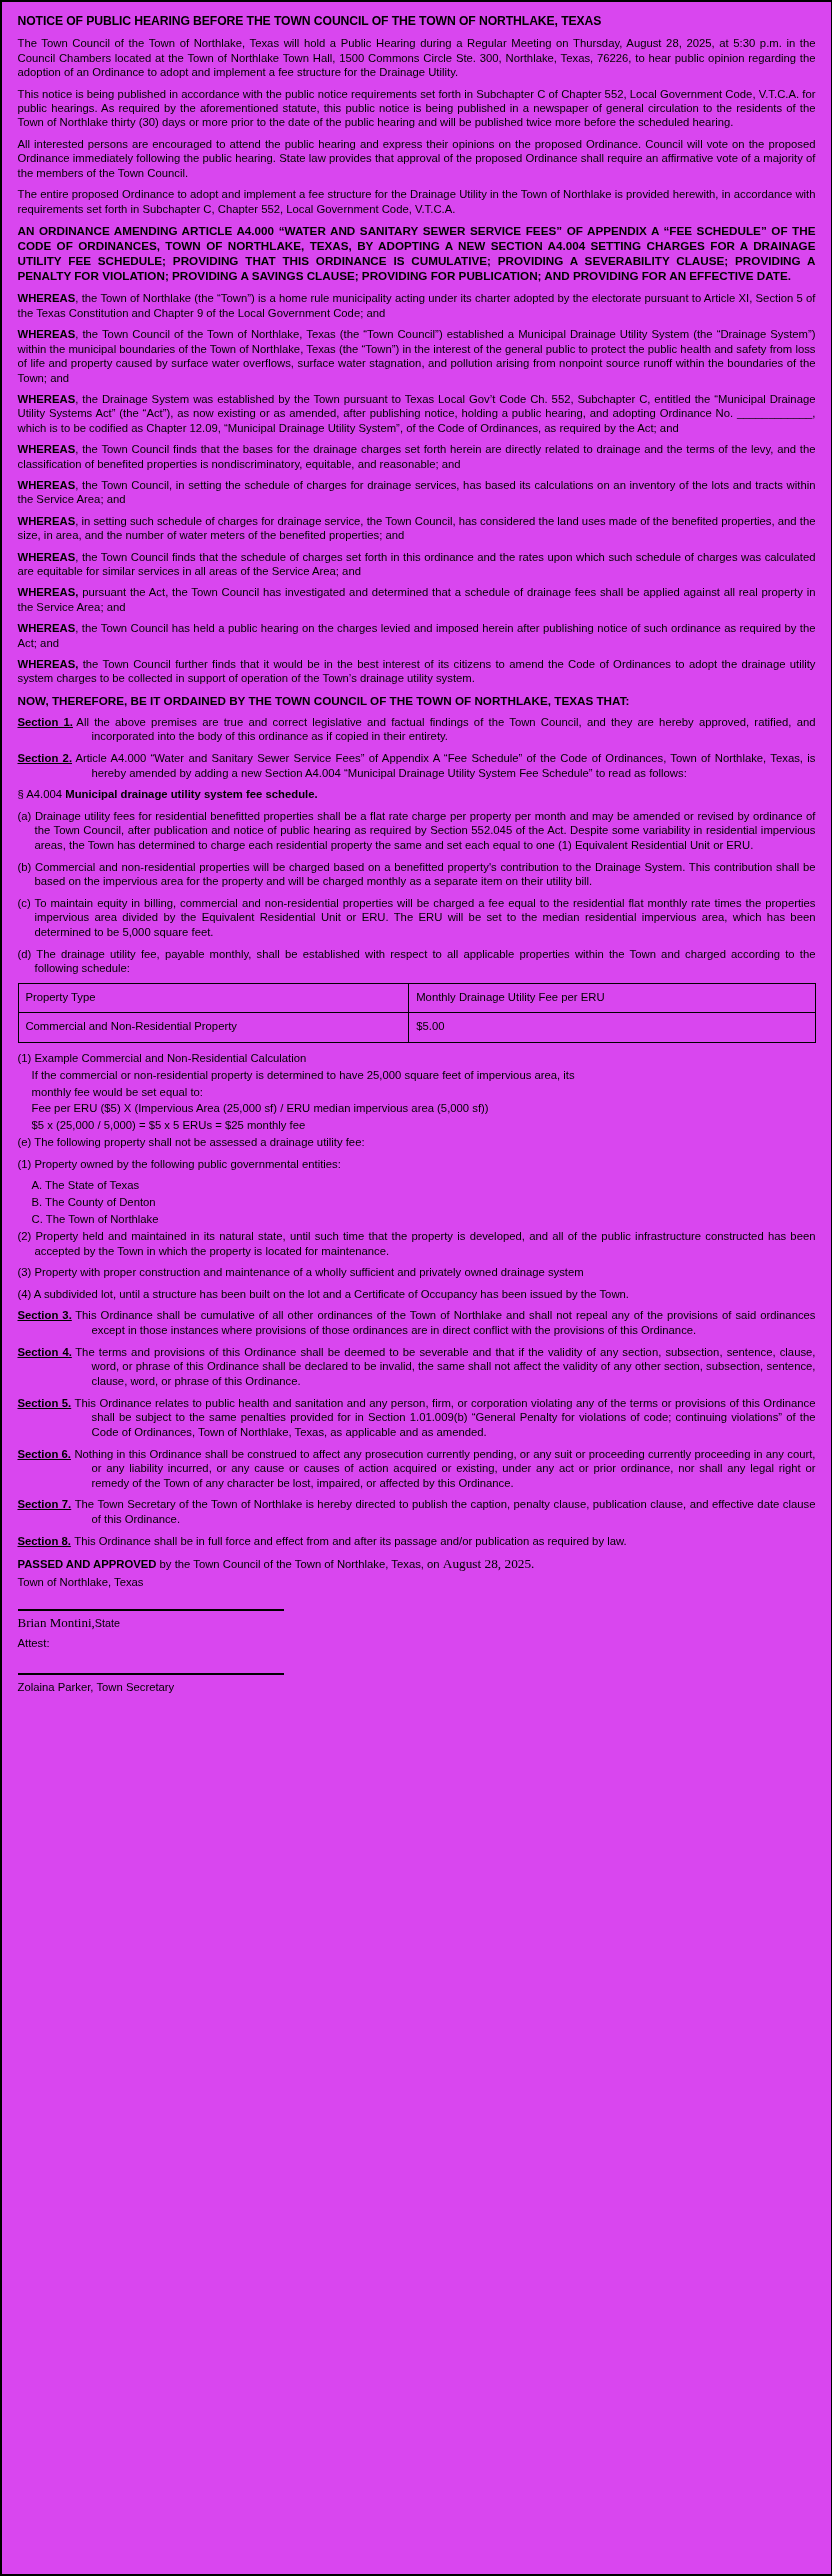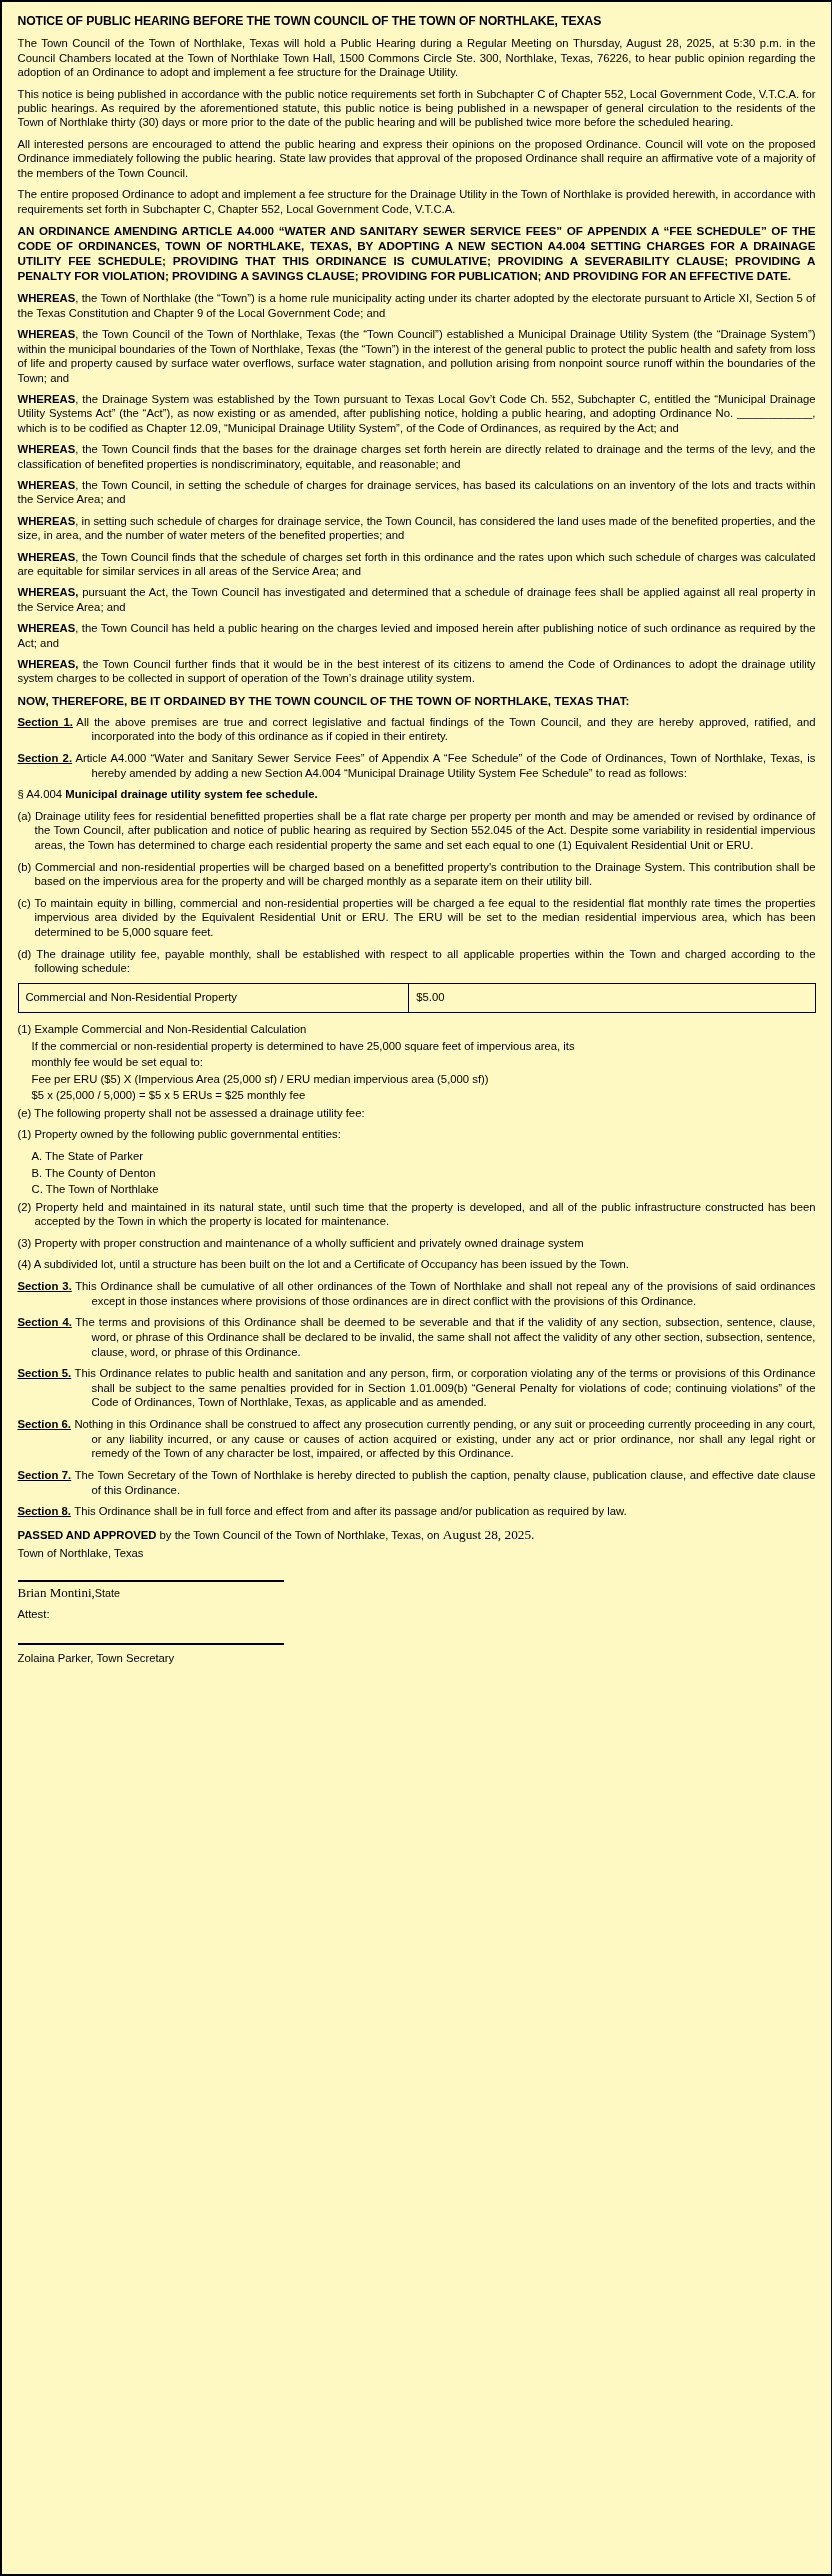--- a/index.html
+++ b/index.html
@@ -10,21 +10,21 @@
   body {
     width: 833px;
     font-family: "Liberation Sans", sans-serif;
     color: #000000;
   }
   #page {
     width: 833px;
     min-height: 2576px;
     box-sizing: border-box;
     border: 2.6px solid #000000;
-    background: #fef9c3;
+    background: #d946ef;
     padding: 10.3px 15.5px 8.6px 15.5px;
   }
   p, div.para {
     margin: 0 0 6.9px 0;
     font-size: 11.3px;
     line-height: 1.28;
     text-align: justify;
     font-stretch: condensed;
     font-family: "Liberation Sans", sans-serif;
   }
@@ -178,37 +178,41 @@
   <p class="statute"><span>§ A4.004</span> <b>Municipal drainage utility system fee schedule.</b></p>
 
   <div class="sub"><span>(a)</span> <span>Drainage utility fees for residential benefitted properties shall be a flat rate charge per property per month and may be amended or revised by ordinance of the Town Council, after publication and notice of public hearing as required by Section 552.045 of the Act. Despite some variability in residential impervious areas, the Town has determined to charge each residential property the same and set each equal to one (1) Equivalent Residential Unit or ERU.</span></div>
   <div class="sub"><span>(b)</span> <span>Commercial and non-residential properties will be charged based on a benefitted property's contribution to the Drainage System. This contribution shall be based on the impervious area for the property and will be charged monthly as a separate item on their utility bill.</span></div>
   <div class="sub"><span>(c)</span> <span>To maintain equity in billing, commercial and non-residential properties will be charged a fee equal to the residential flat monthly rate times the properties impervious area divided by the Equivalent Residential Unit or ERU. The ERU will be set to the median residential impervious area, which has been determined to be 5,000 square feet.</span></div>
   <div class="sub"><span>(d)</span> <span>The drainage utility fee, payable monthly, shall be established with respect to all applicable properties within the Town and charged according to the following schedule:</span></div>
 
   <table class="fee-table">
     <tbody>
       <tr>
+        <td class="c1">Property Type</td>
+        <td class="c2">Monthly Drainage Utility Fee per ERU</td>
+      </tr>
+      <tr>
         <td class="c1">Commercial and Non-Residential Property</td>
         <td class="c2">$5.00</td>
       </tr>
     </tbody>
   </table>
 
   <p class="plainline nomargin"><span>(1)</span> <span>Example Commercial and Non-Residential Calculation</span></p>
   <p class="plainline indent1 nomargin">If the commercial or non-residential property is determined to have 25,000 square feet of impervious area, its</p>
   <p class="plainline indent1 nomargin">monthly fee would be set equal to:</p>
   <p class="plainline indent1 nomargin">Fee per ERU ($5) X (Impervious Area (25,000 sf) / ERU median impervious area (5,000 sf))</p>
   <p class="plainline indent1">$5 x (25,000 / 5,000) = $5 x 5 ERUs = $25 monthly fee</p>
 
   <div class="sub"><span>(e)</span> <span>The following property shall not be assessed a drainage utility fee:</span></div>
 
   <div class="sub"><span>(1)</span> <span>Property owned by the following public governmental entities:</span></div>
 
-  <p class="plainline indent1 nomargin">A. The State of Parker</p>
+  <p class="plainline indent1 nomargin">A. The State of Texas</p>
   <p class="plainline indent1 nomargin">B. The County of Denton</p>
   <p class="plainline indent1">C. The Town of Northlake</p>
 
   <div class="sub"><span>(2)</span> <span>Property held and maintained in its natural state, until such time that the property is developed, and all of the public infrastructure constructed has been accepted by the Town in which the property is located for maintenance.</span></div>
   <div class="sub"><span>(3)</span> <span>Property with proper construction and maintenance of a wholly sufficient and privately owned drainage system</span></div>
   <div class="sub"><span>(4)</span> <span>A subdivided lot, until a structure has been built on the lot and a Certificate of Occupancy has been issued by the Town.</span></div>
 
   <div class="sec-hang"><span class="section-label">Section 3.</span><span class="rest">This Ordinance shall be cumulative of all other ordinances of the Town of Northlake and shall not repeal any of the provisions of said ordinances except in those instances where provisions of those ordinances are in direct conflict with the provisions of this Ordinance.</span></div>
   <div class="sec-hang"><span class="section-label">Section 4.</span><span class="rest">The terms and provisions of this Ordinance shall be deemed to be severable and that if the validity of any section, subsection, sentence, clause, word, or phrase of this Ordinance shall be declared to be invalid, the same shall not affect the validity of any other section, subsection, sentence, clause, word, or phrase of this Ordinance.</span></div>
   <div class="sec-hang"><span class="section-label">Section 5.</span><span class="rest">This Ordinance relates to public health and sanitation and any person, firm, or corporation violating any of the terms or provisions of this Ordinance shall be subject to the same penalties provided for in Section 1.01.009(b) “General Penalty for violations of code; continuing violations” of the Code of Ordinances, Town of Northlake, Texas, as applicable and as amended.</span></div>

